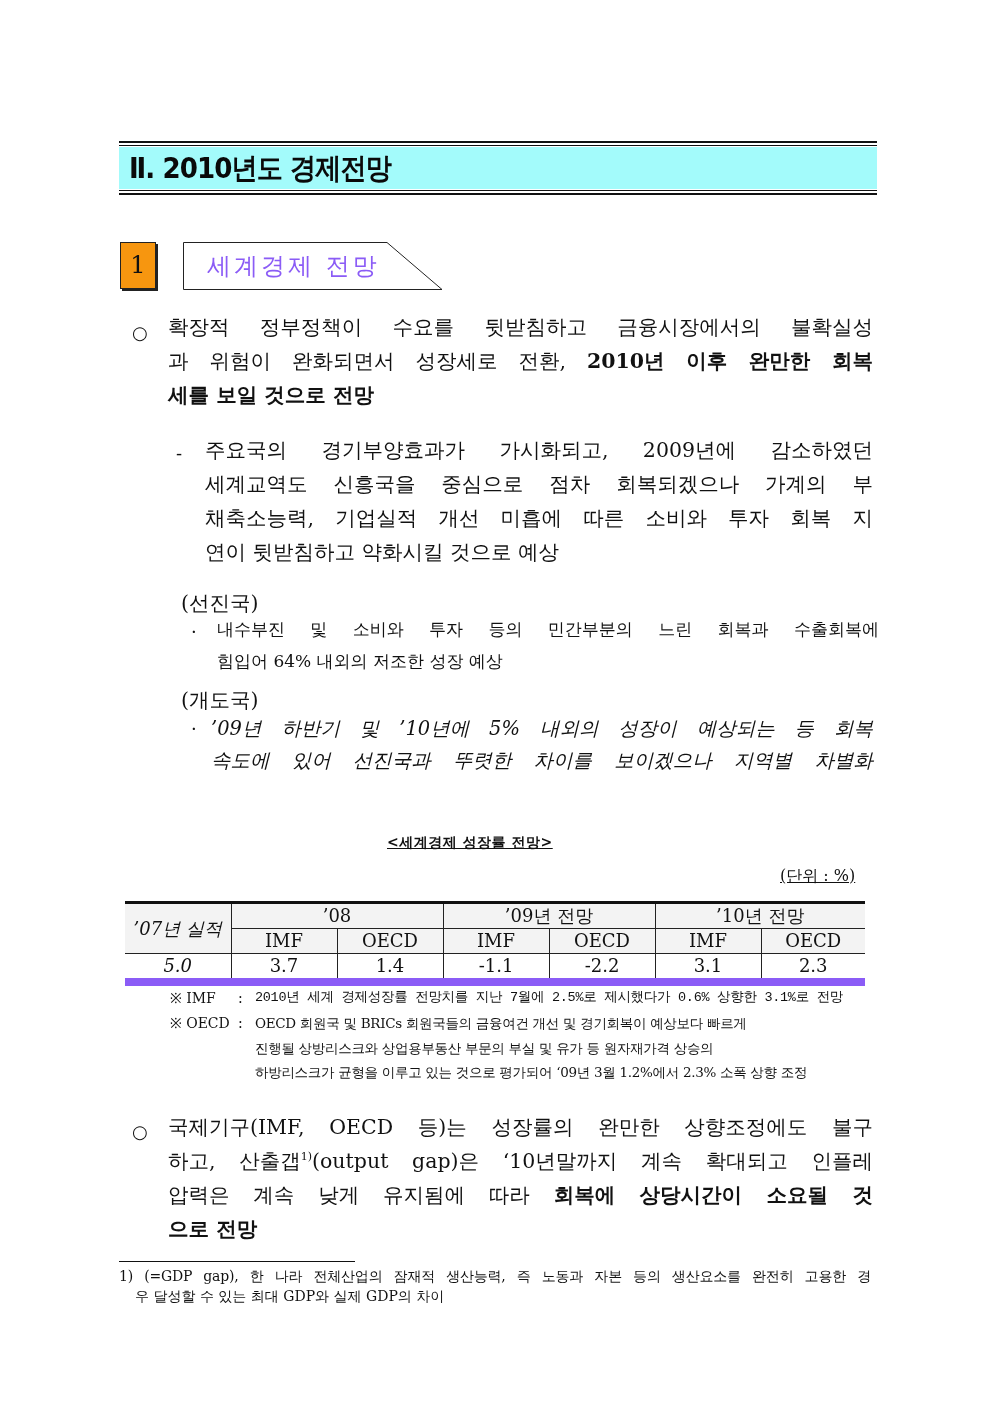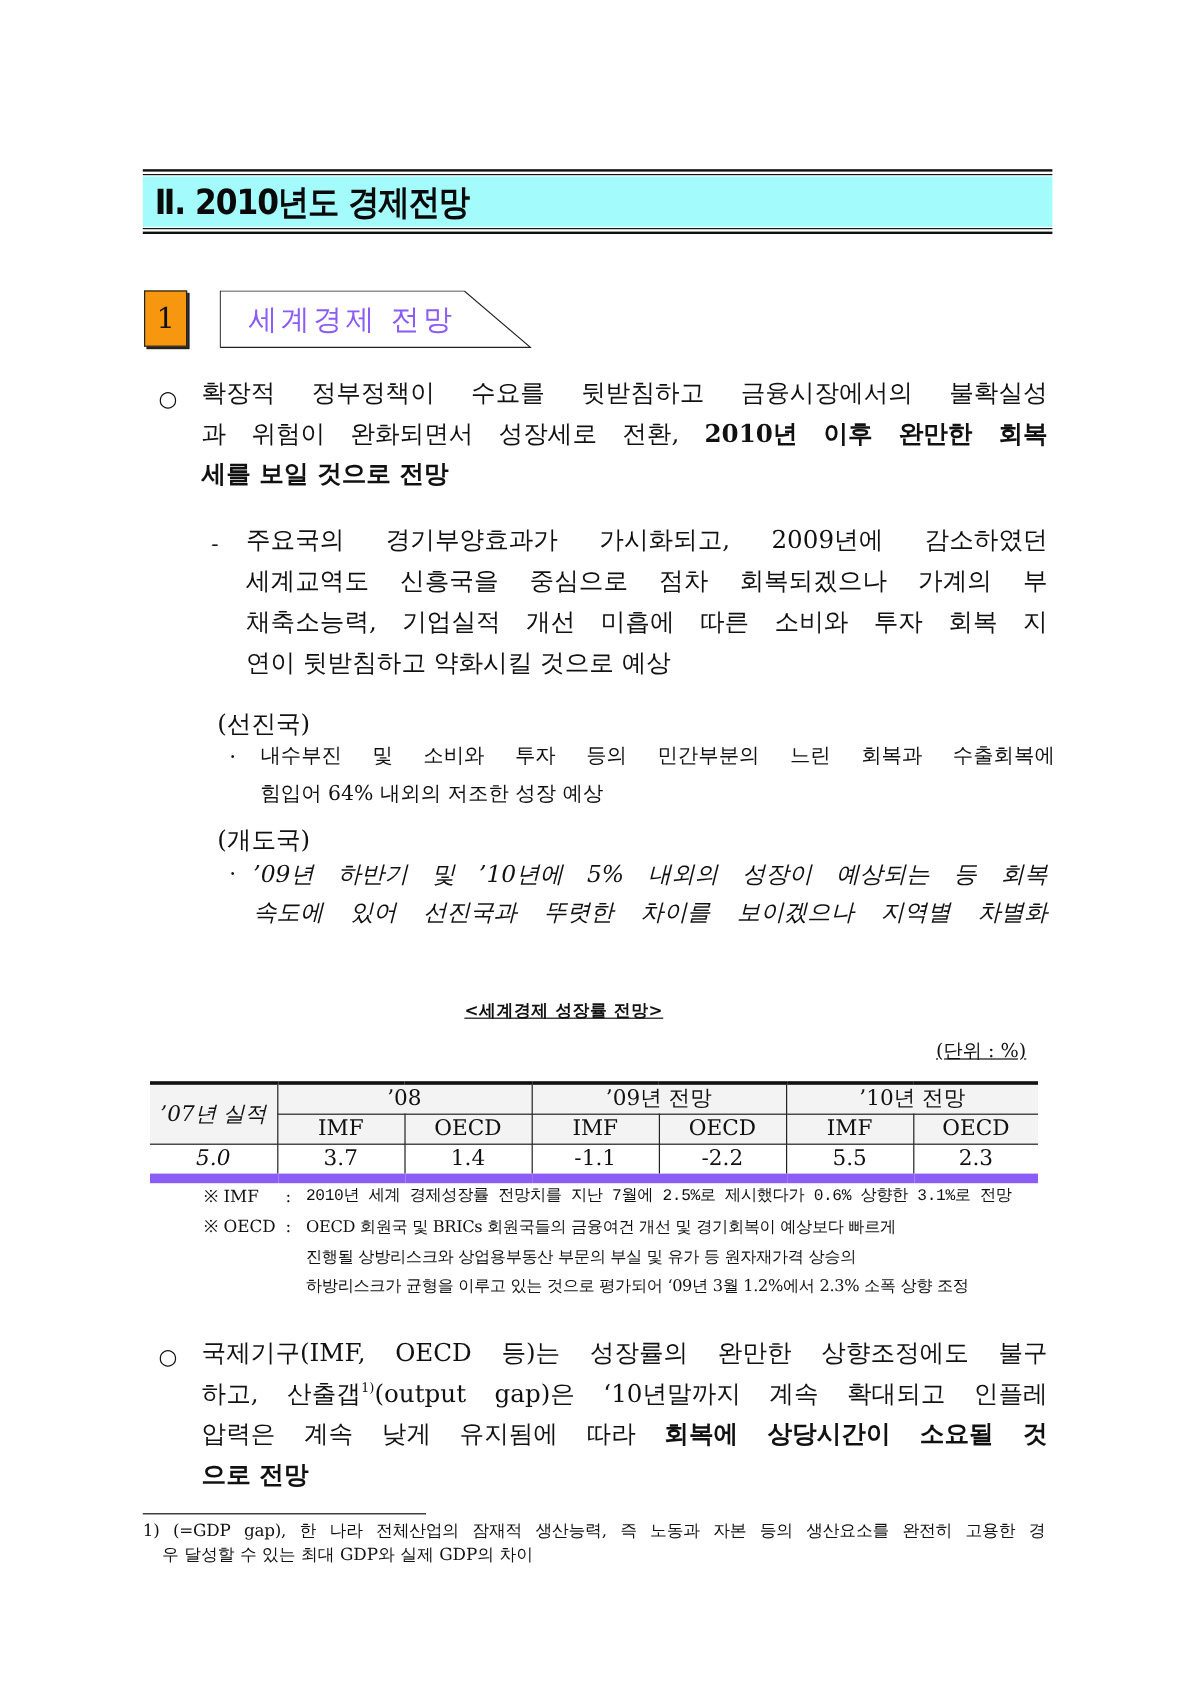--- a/index.html
+++ b/index.html
@@ -130,21 +130,21 @@
     <th>OECD</th>
     <th>IMF</th>
     <th class="last">OECD</th>
   </tr>
   <tr class="data">
     <td class="first">5.0</td>
     <td>3.7</td>
     <td>1.4</td>
     <td>-1.1</td>
     <td>-2.2</td>
-    <td>5.5</td>
+    <td>3.1</td>
     <td class="last">2.3</td>
   </tr>
 </tbody>
   </table>
 
 <div class="note" style="left:170px; top:987px;">※ IMF</div>
 <div class="note" style="left:238px; top:987px;">:</div>
 <div class="note" style="left:255px; top:987px; font-size:13.5px; letter-spacing:-0.3px;font-family:Liberation Mono, monospace;">2010년 세계 경제성장률 전망치를 지난 7월에 2.5%로 제시했다가 0.6% 상향한 3.1%로 전망</div>
 <div class="note" style="left:170px; top:1012px;">※ OECD</div>
 <div class="note" style="left:238px; top:1012px;">:</div>

